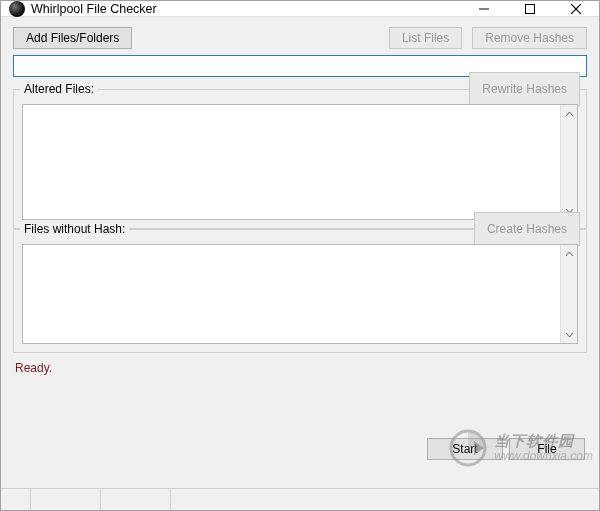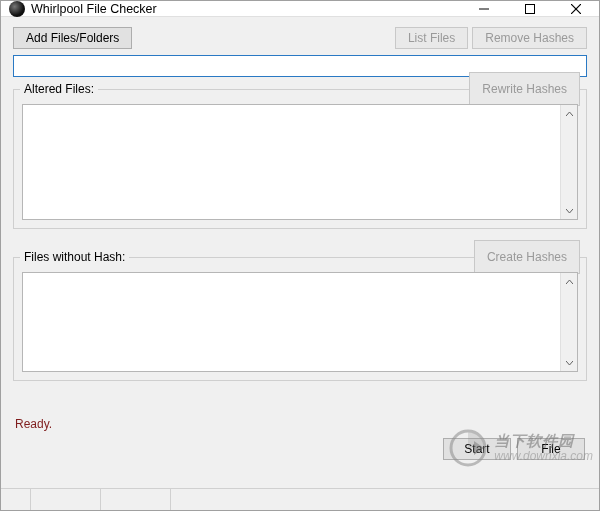--- a/index.html
+++ b/index.html
@@ -56,21 +56,21 @@
     flex: 1;
     display: flex;
     flex-direction: column;
     padding: 10px 12px 0 12px;
     position: relative;
   }
   
   .toprow {
     display: flex;
     align-items: center;
-    gap: 4px;
+    gap: 10px;
     margin-bottom: 6px;
   }
   .btn {
     height: 22px;
     padding: 0 12px;
     border: 1px solid #adadad;
     background: #e1e1e1;
     font-size: 12px;
     display: inline-flex;
     align-items: center;
@@ -92,21 +92,21 @@
     padding: 1px 4px;
     outline: none;
     font-family: inherit;
     font-size: 12px;
     margin-bottom: 12px;
   }
   
   .group {
     border: 1px solid #cfcfcf;
     padding: 10px 8px 8px 8px;
-    margin-bottom: 28px;
+    margin-bottom: 0;
     position: relative;
   }
   .group-header {
     display: flex;
     align-items: center;
     margin: -22px -2px 4px -2px;
     height: 22px;
   }
   .group-label {
     background: #f0f0f0;
@@ -168,21 +168,21 @@
     color: #7f1d1d;
   }
   .bottom-buttons {
     position: absolute;
     bottom: 28px;
     right: 14px;
     display: flex;
     gap: 0;
   }
   .bottom-buttons .btn {
-    width: 68px;
+    width: 76px;
     border: 1px solid #adadad;
     background: #e1e1e1;
     margin-left: 6px;
   }
   
   .statusbar {
     height: 22px;
     border-top: 1px solid #d0d0d0;
     background: #f0f0f0;
     display: flex;

